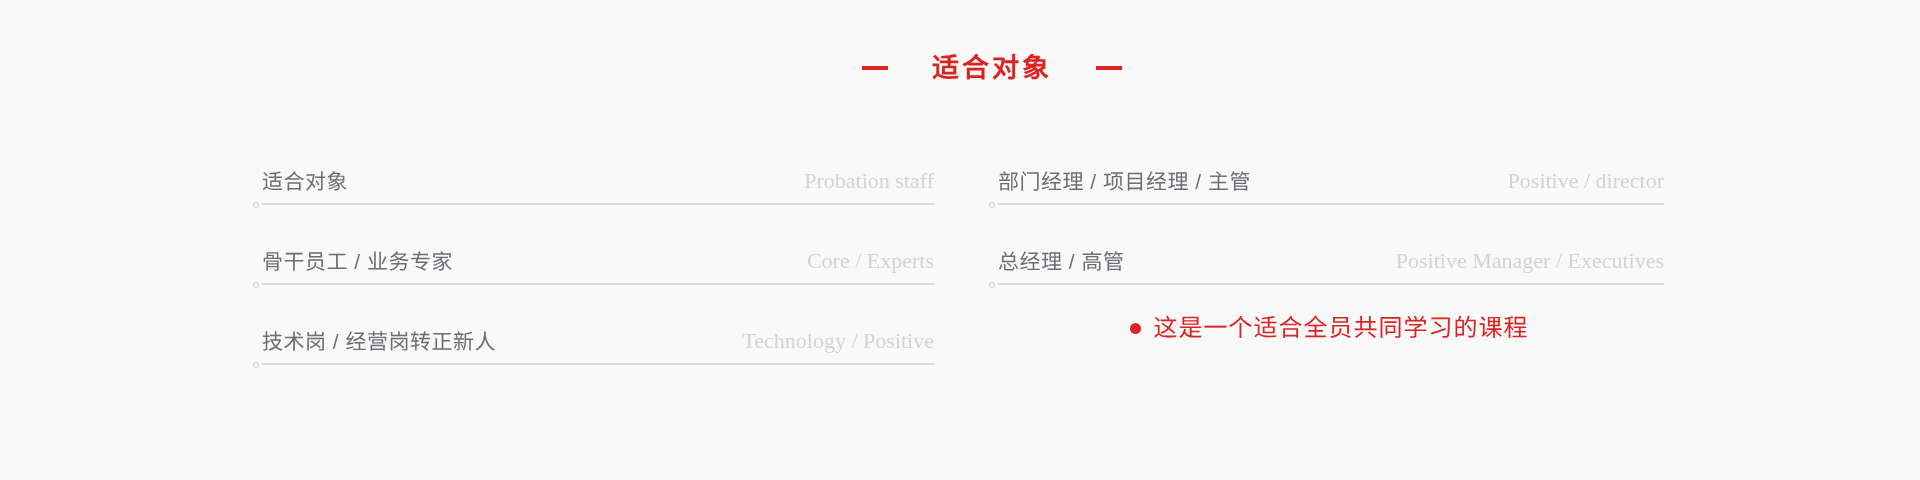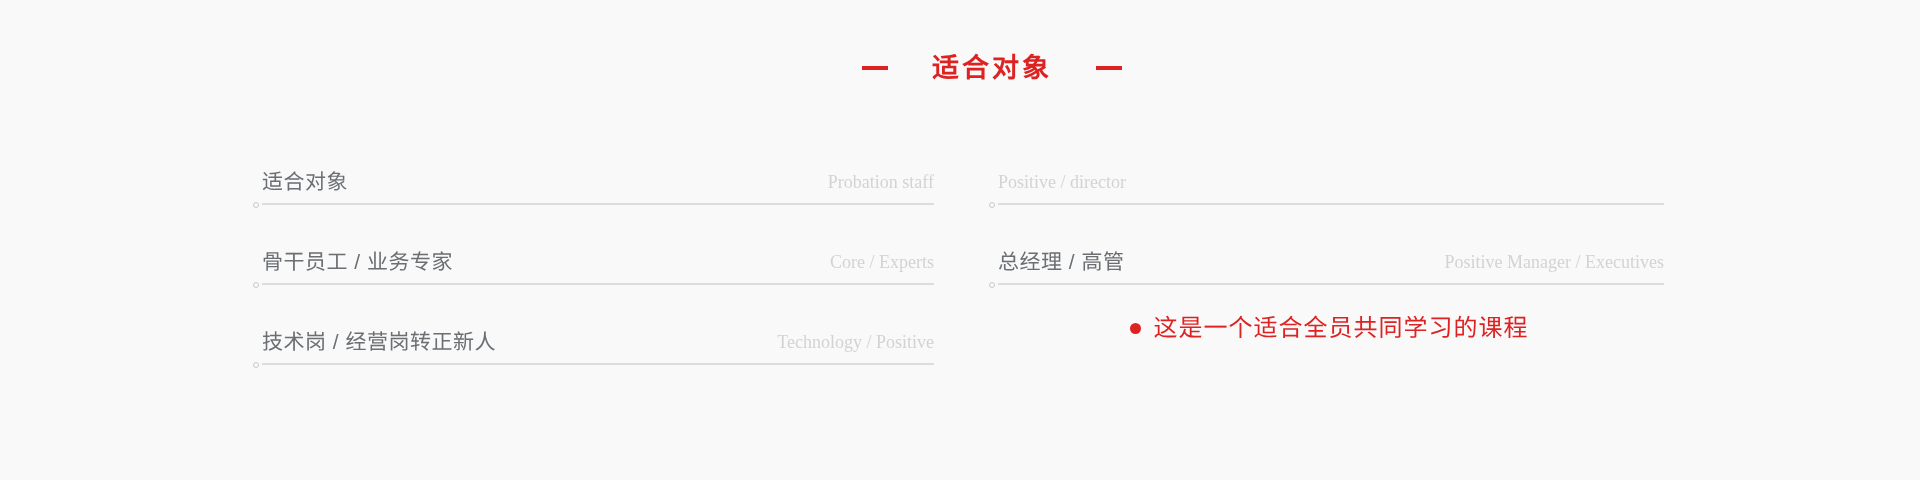--- a/index.html
+++ b/index.html
@@ -84,21 +84,21 @@
   .aud-cn {
     color: #6b6f73;
     font-size: 21px;
     line-height: 1.1;
     letter-spacing: 0.5px;
     white-space: nowrap;
     font-family: "Liberation Sans", "DejaVu Sans", sans-serif;
   }
   .aud-en {
     color: #d3d3d4;
-    font-size: 18px;
+    font-size: 22px;
     line-height: 1.1;
     white-space: nowrap;
     font-family: "Liberation Serif", "DejaVu Serif", serif;
   }
 
   
   .aud-divider {
     position: absolute;
     left: 0;
     right: 0;
@@ -189,20 +189,21 @@
           </span>
         </div>
       </div>
 
     </div>
 
     <div class="col col-right">
 
       <div class="aud-row">
         <div class="aud-inner">
+          <span class="aud-cn">部门经理 / 项目经理 / 主管</span>
           <span class="aud-en">Positive / director</span>
           <span class="aud-divider">
             <span class="aud-dot"></span>
           </span>
         </div>
       </div>
 
       <div class="aud-row">
         <div class="aud-inner">
           <span class="aud-cn">总经理 / 高管</span>

